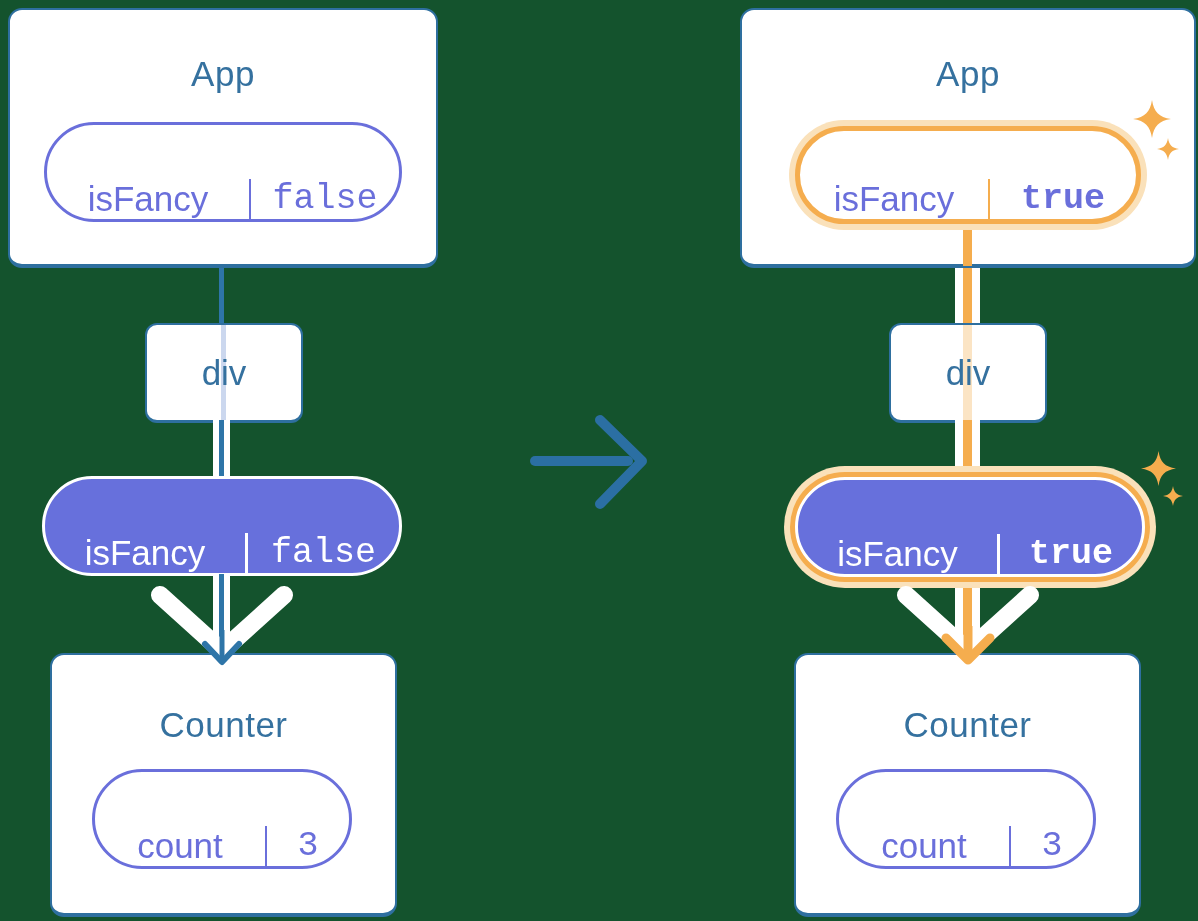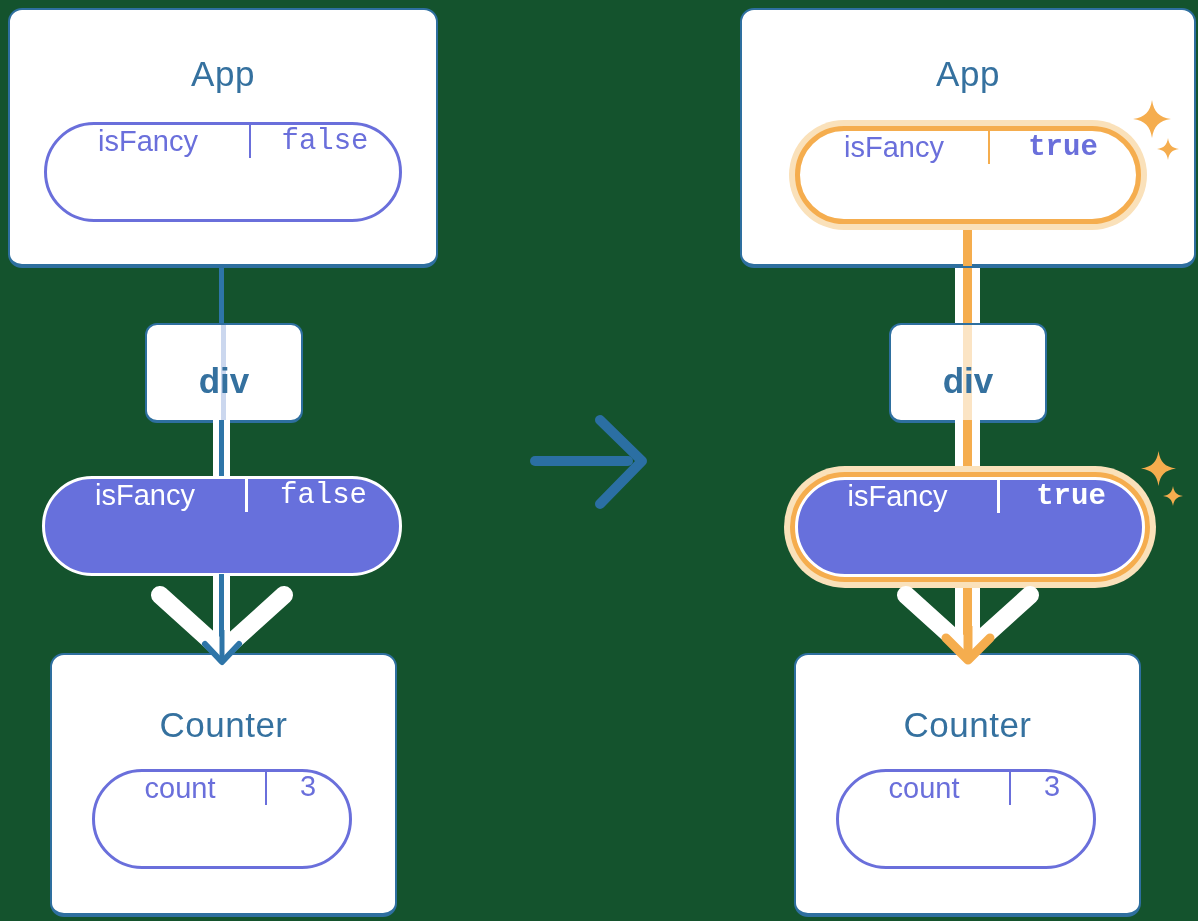--- a/index.html
+++ b/index.html
@@ -27,23 +27,23 @@
     color: #35719F;
     font-size: 35px;
     font-weight: 500;
     letter-spacing: 0.5px;
   }
 
   
   .pill {
     position: absolute;
     display: flex;
-    align-items: flex-start;
+    align-items: flex-end;
     border-radius: 60px;
-    font-size: 29px;
+    font-size: 35px;
     overflow: hidden;
   }
   .pill .cell {
     display: flex;
     align-items: center;
     justify-content: center;
   }
   .pill .cell.val { flex: 1; font-family: Liberation Mono, monospace; }
 
   .pill.outline {
@@ -89,22 +89,21 @@
   .node-box .inner-line {
     position: absolute;
     top: 0; bottom: 0;
   }
   .node-box .node-label {
     position: relative;
     width: 100%; height: 100%;
     display: flex; align-items: center; justify-content: center;
     color: #35719F;
     font-size: 35px;
-    font-weight: 700;
-    margin-top: 8px;
+    font-weight: 400;
   }
 
   
   .vline { position: absolute; }
   .composite { position: absolute; display: flex; }
   .composite .bar { height: 100%; }
 </style>
 </head>
 <body>
 

